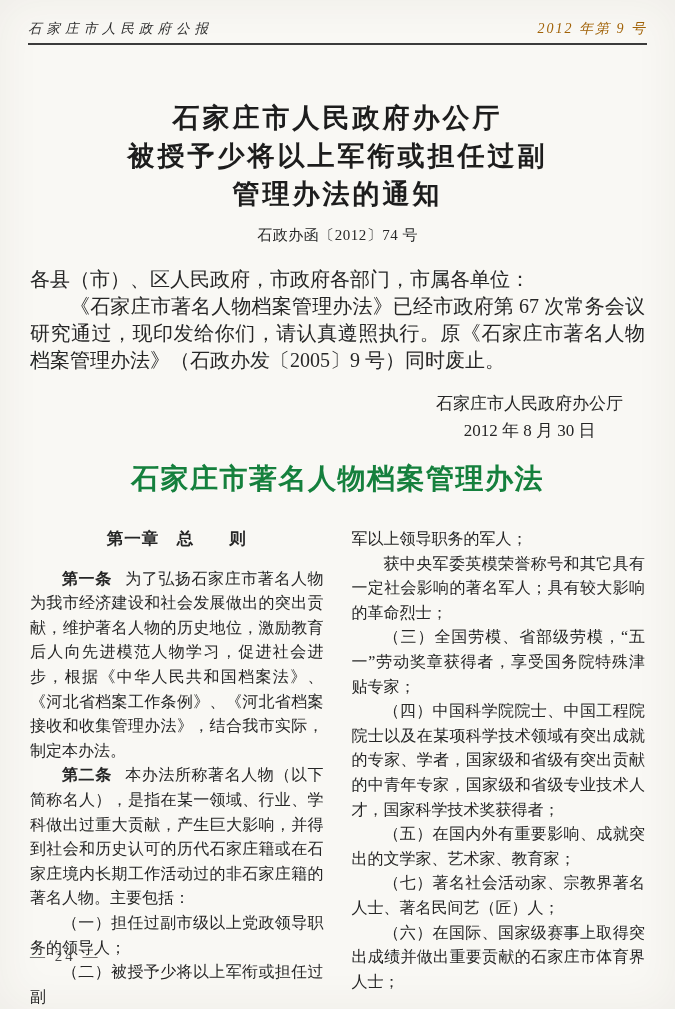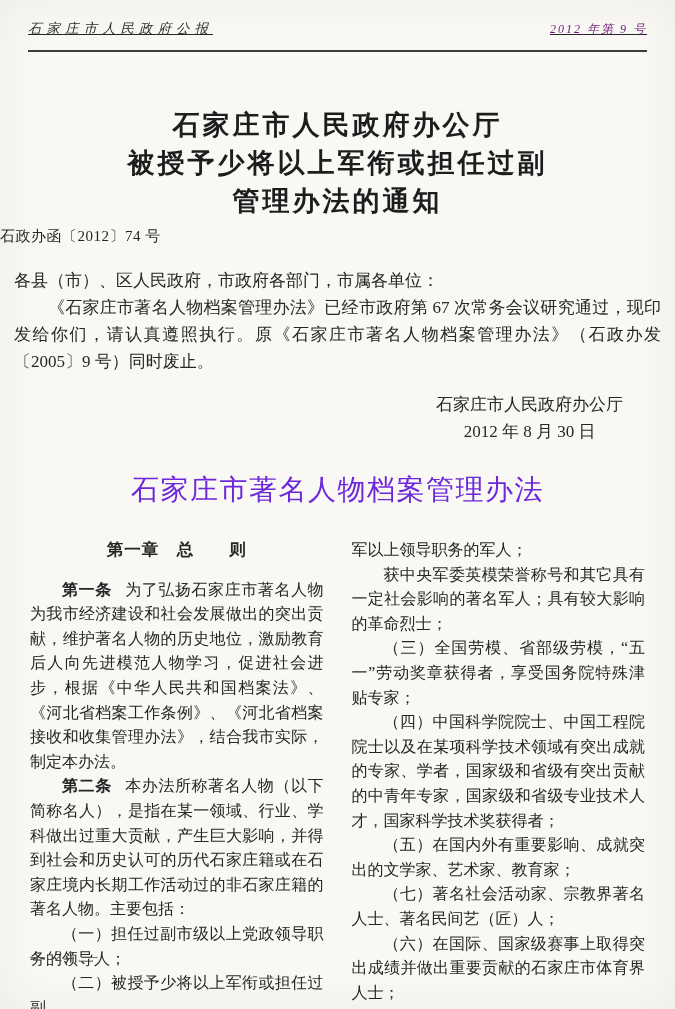--- a/index.html
+++ b/index.html
@@ -10,54 +10,53 @@
     background:#f9f8f4;
     color:#262626;
     font-family:"Liberation Serif","DejaVu Serif",serif;
     overflow:hidden;
     box-sizing:border-box;
     box-shadow:inset 0 0 45px rgba(60,55,40,0.06);
   }
   
   .running-header{
     display:flex;justify-content:space-between;align-items:flex-end;
-    margin:0 28px;padding-top:20px;padding-bottom:12px;
+    margin:0 28px;padding-top:20px;padding-bottom:5px;
     border-bottom:2.5px solid #3c3c3c;
-    text-decoration:underline;
   }
   .gazette-title{
     font-style:italic;font-size:13.5px;letter-spacing:5px;color:#2e2e2e;
   }
   .issue-no{
-    font-style:italic;font-size:12px;letter-spacing:2px;color:#701a75;
+    font-style:italic;font-size:14px;letter-spacing:2px;color:#a16207;
   }
   
   .notice-title{
     margin-top:54px;text-align:center;
     font-weight:700;font-size:27px;line-height:38px;letter-spacing:3px;
     color:#1d1d1d;
   }
   .doc-number{
-    margin-top:7px;text-align:left;font-size:15px;letter-spacing:0.5px;
+    margin-top:13px;text-align:center;font-size:15px;letter-spacing:0.5px;
   }
   
   .intro{
-    margin:21px 14px 0;
-    font-size:17px;line-height:27px;text-align:justify;
+    margin:21px 30px 0;
+    font-size:20px;line-height:27px;text-align:justify;
   }
   .intro p{margin:0;}
   .intro p.indent{text-indent:2em;}
   
   .signature{margin:16px 52px 0 0;text-align:right;}
   .sig-inner{display:inline-block;text-align:center;font-size:17px;line-height:27px;}
   
   .reg-title{
-    margin-top:24px;text-align:center;
-    font-weight:400;font-size:28px;letter-spacing:1.5px;line-height:42px;
-    color:#6d28d9;
+    margin-top:14px;text-align:center;
+    font-weight:700;font-size:28px;letter-spacing:1.5px;line-height:42px;
+    color:#15803d;
   }
   
   .columns{
     display:flex;gap:28px;
     margin:27px 30px 13px;
     justify-content:space-between;
   }
   .col{
     flex:1;min-width:0;
     font-size:16px;line-height:24.6px;text-align:justify;

